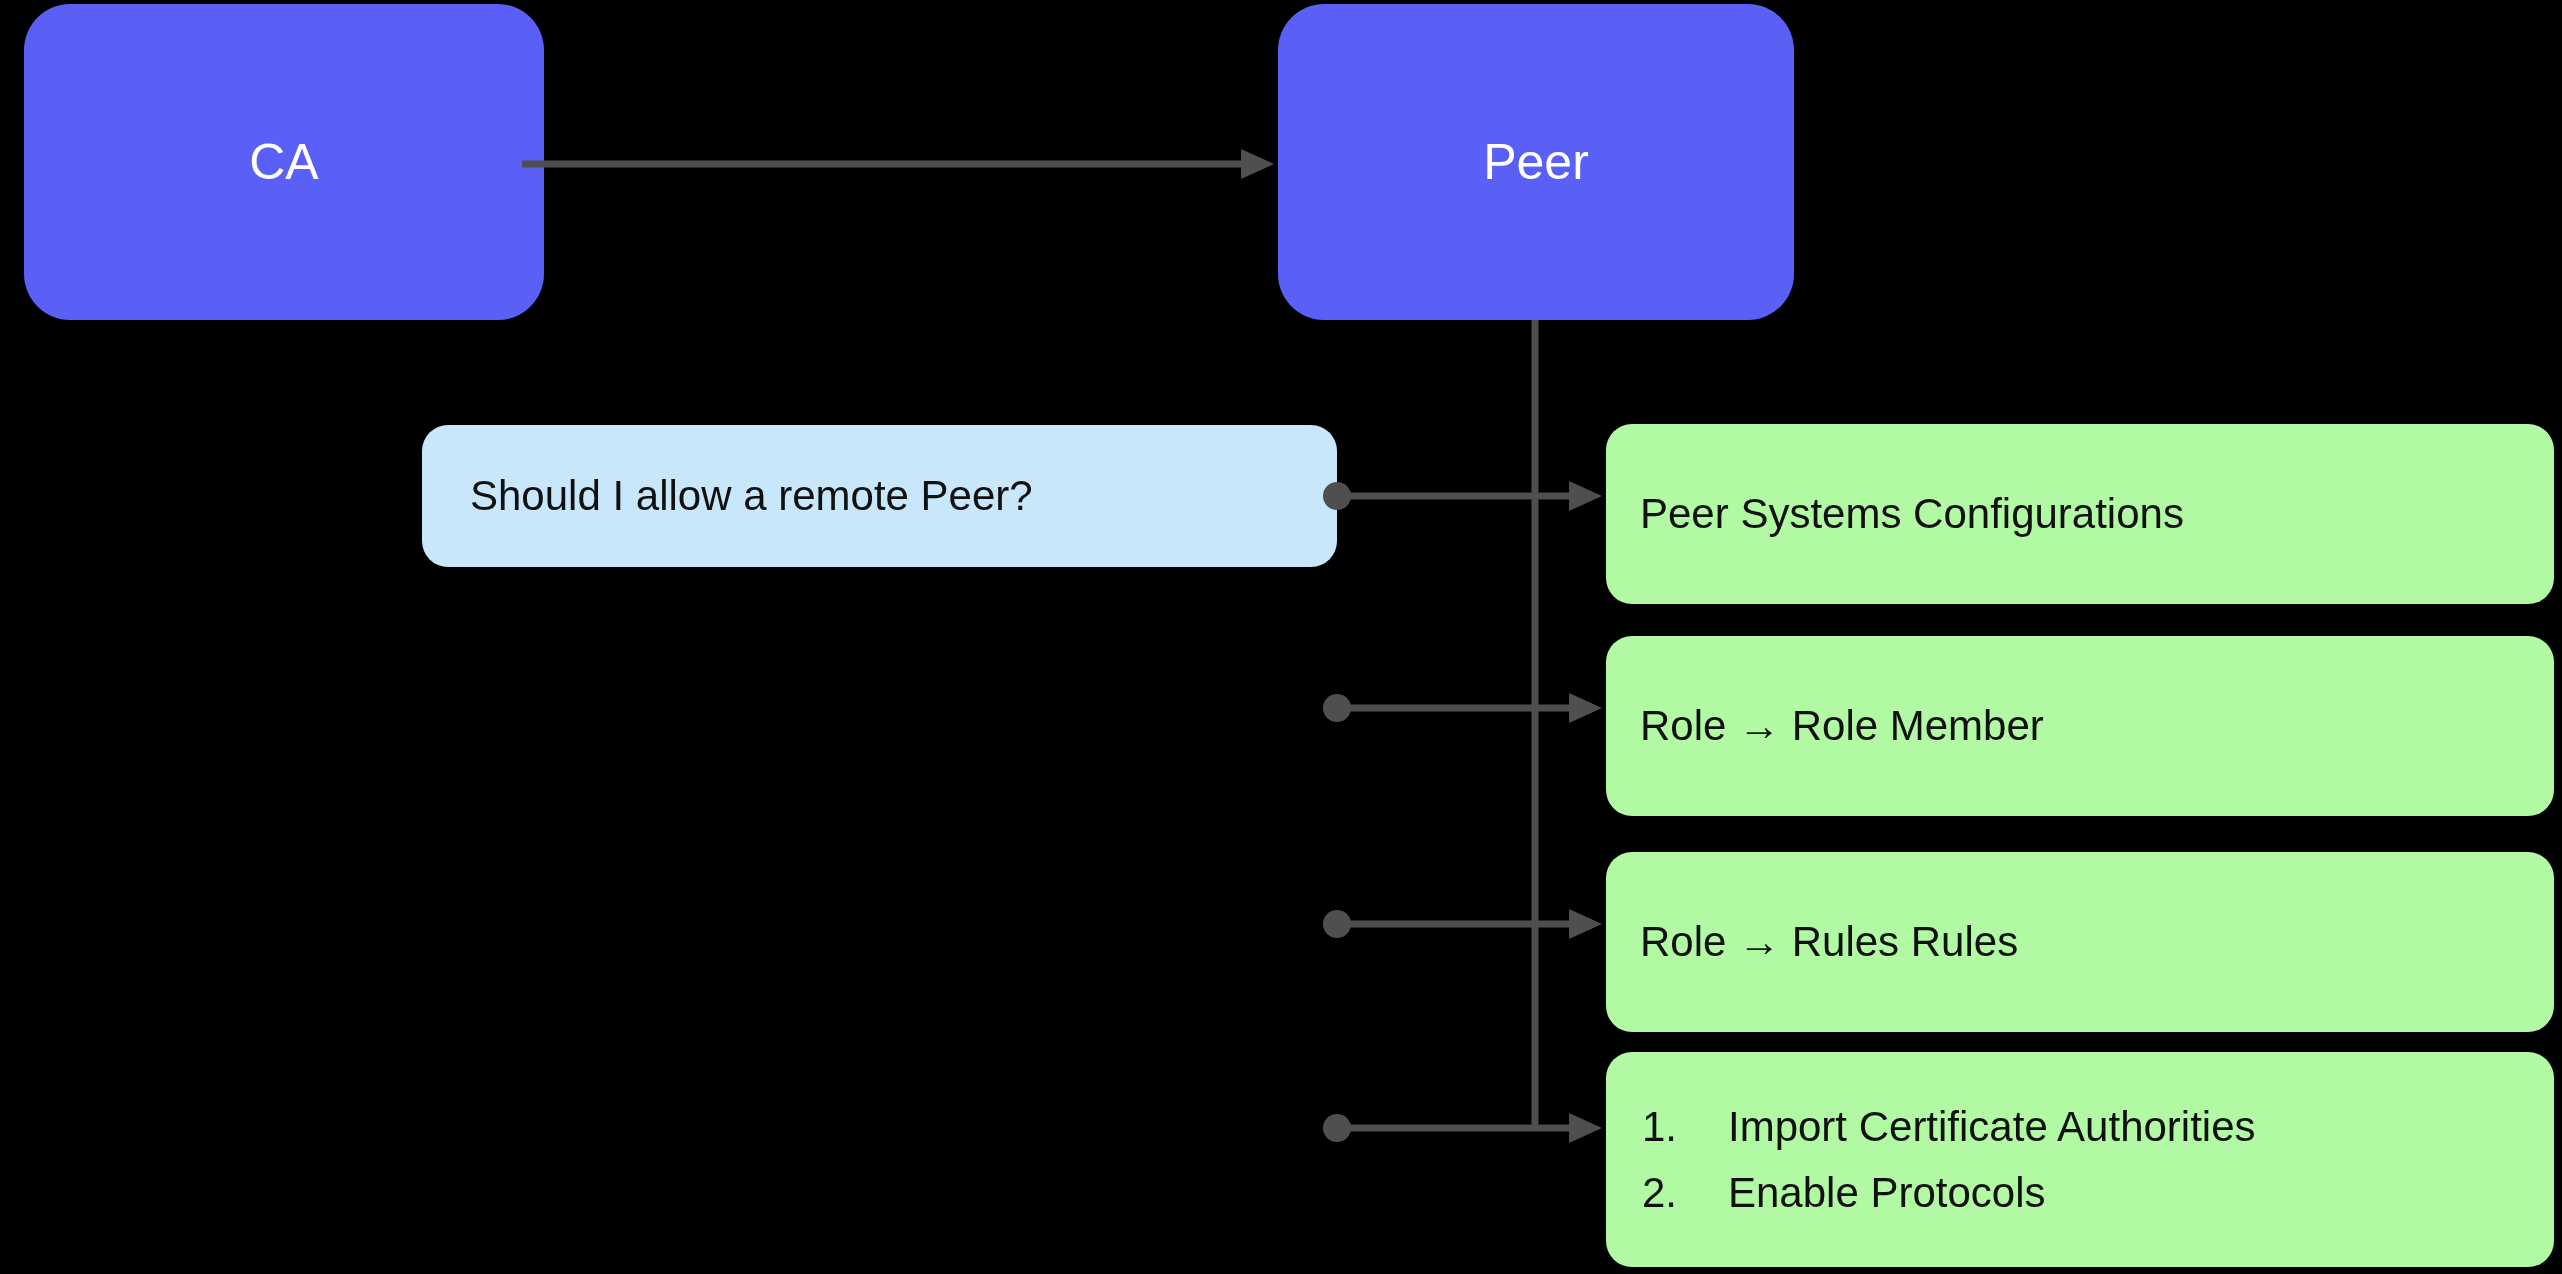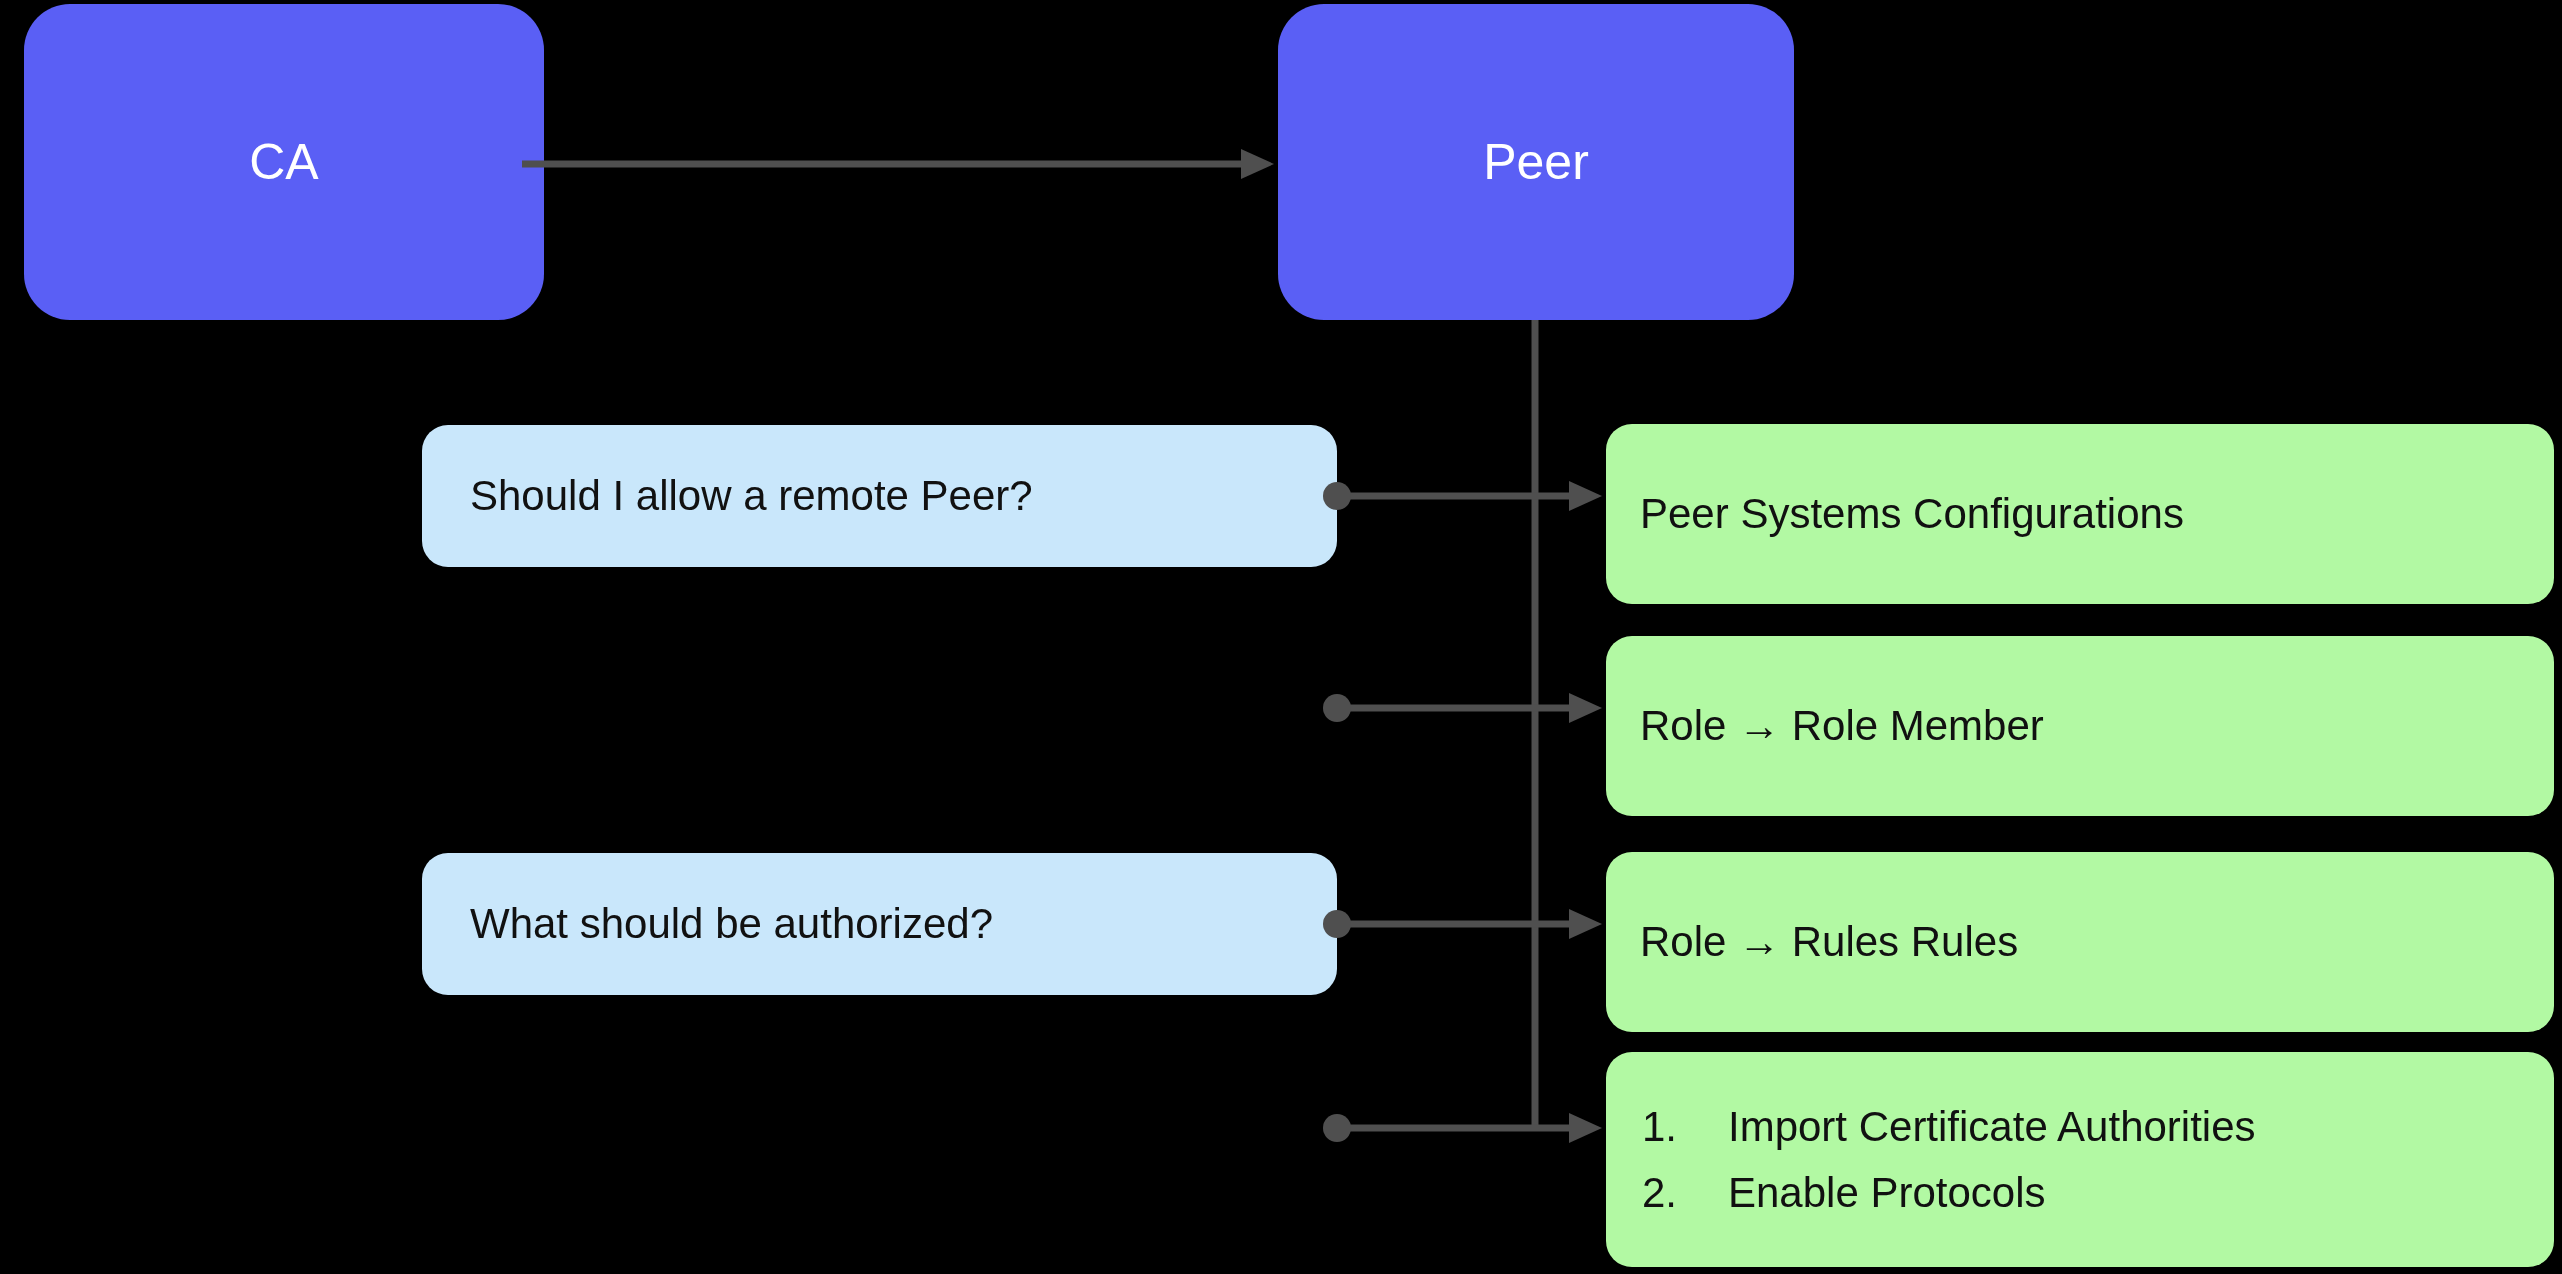--- a/index.html
+++ b/index.html
@@ -128,23 +128,20 @@
   <div class="node ca">
     <span>CA</span>
   </div>
   <div class="node peer">
     <span>Peer</span>
   </div>
 
   <div class="qbox r1">
     <span>Should I allow a remote Peer?</span>
   </div>
-  <div class="qbox r3">
-    <span>What should be authorized?</span>
-  </div>
 
   <div class="abox r1">
     <span>Peer Systems Configurations</span>
   </div>
   <div class="abox r2">
     <span>Role → Role Member</span>
   </div>
   <div class="abox r3">
     <span>Role → Rules Rules</span>
   </div>

